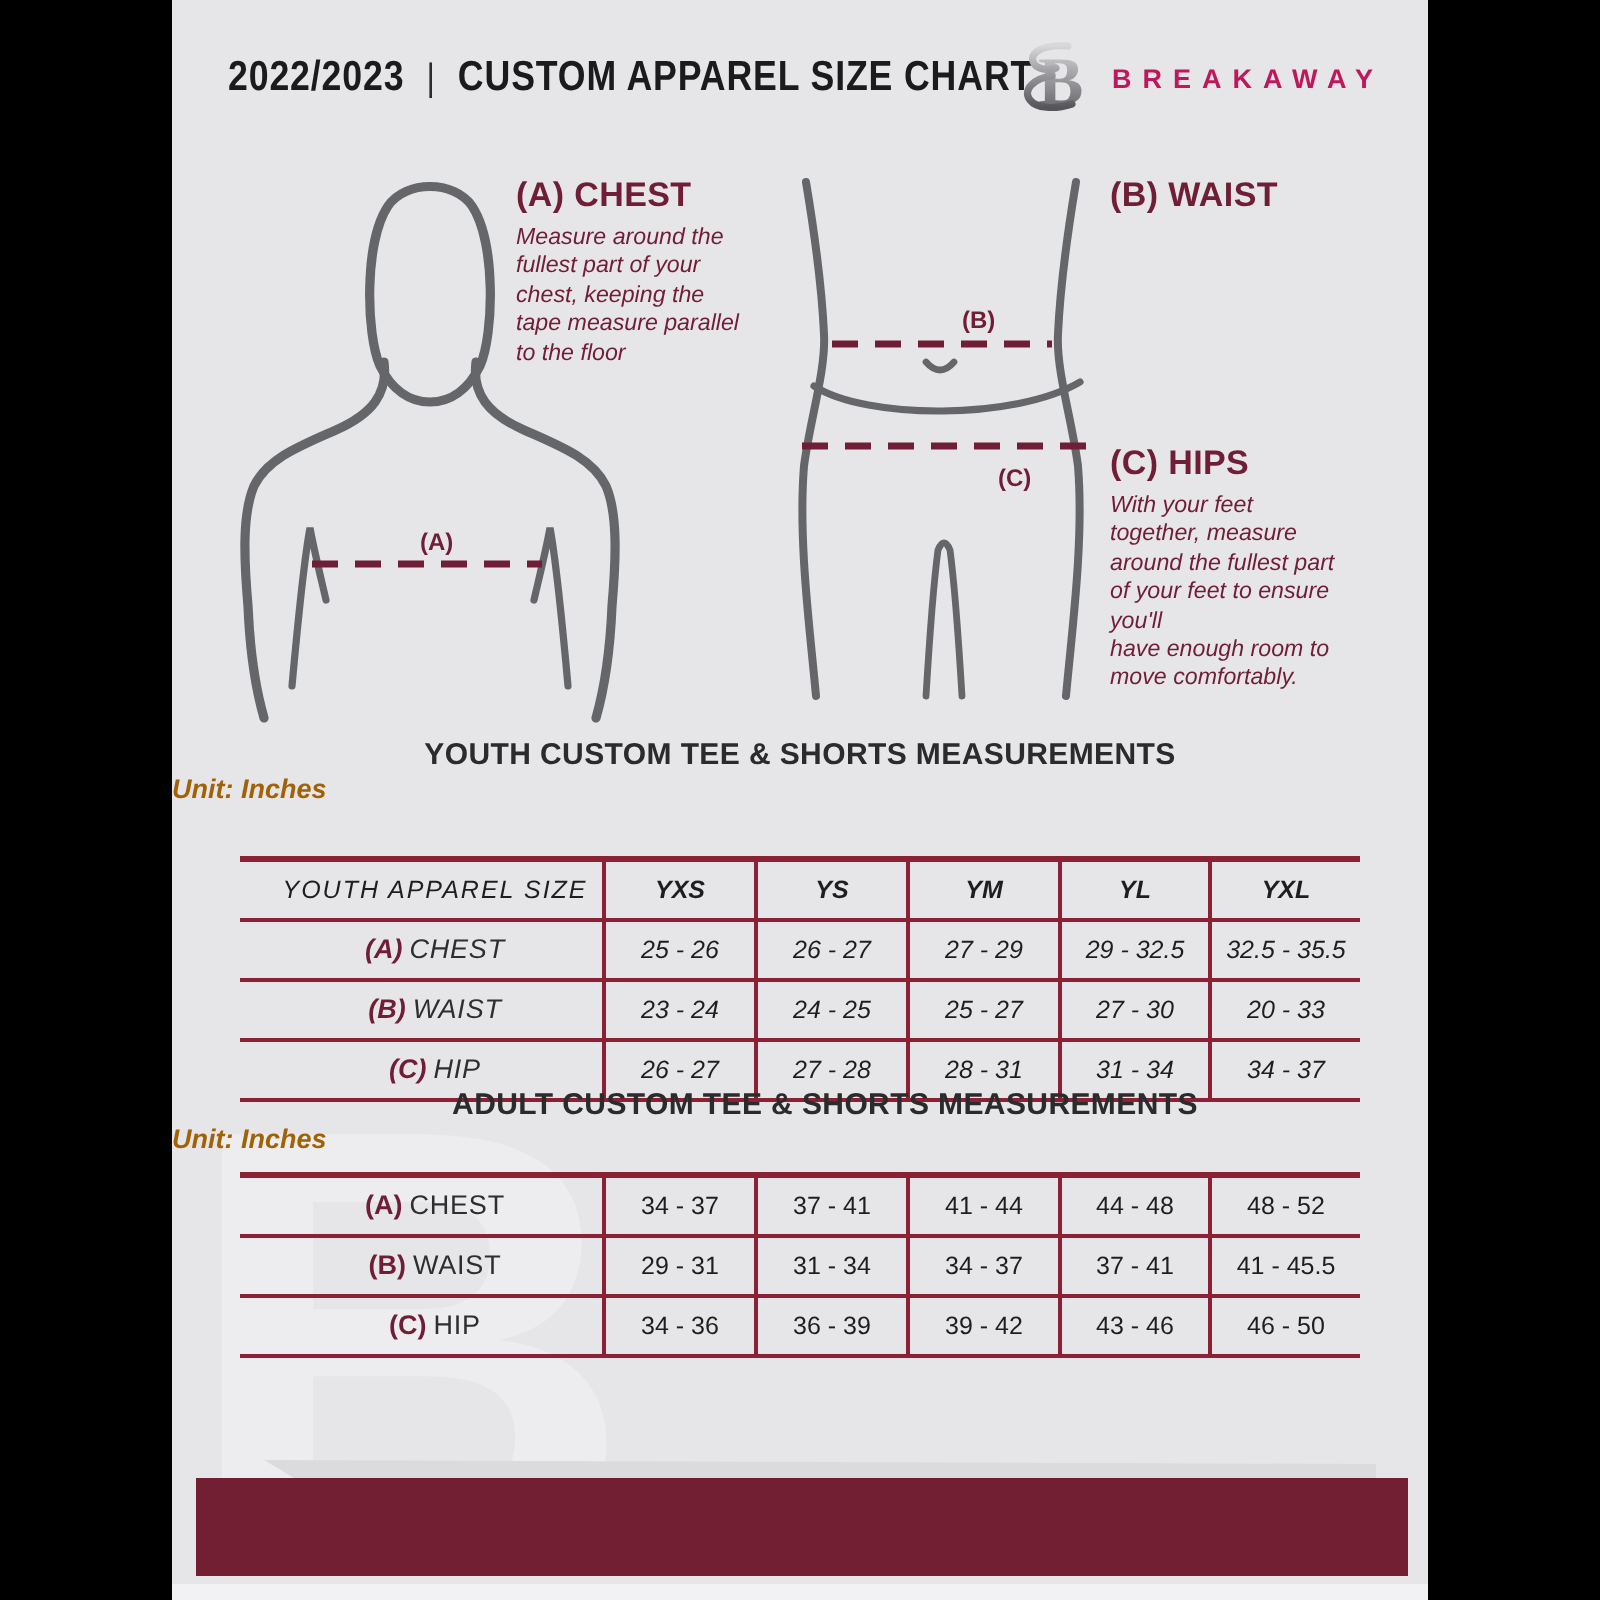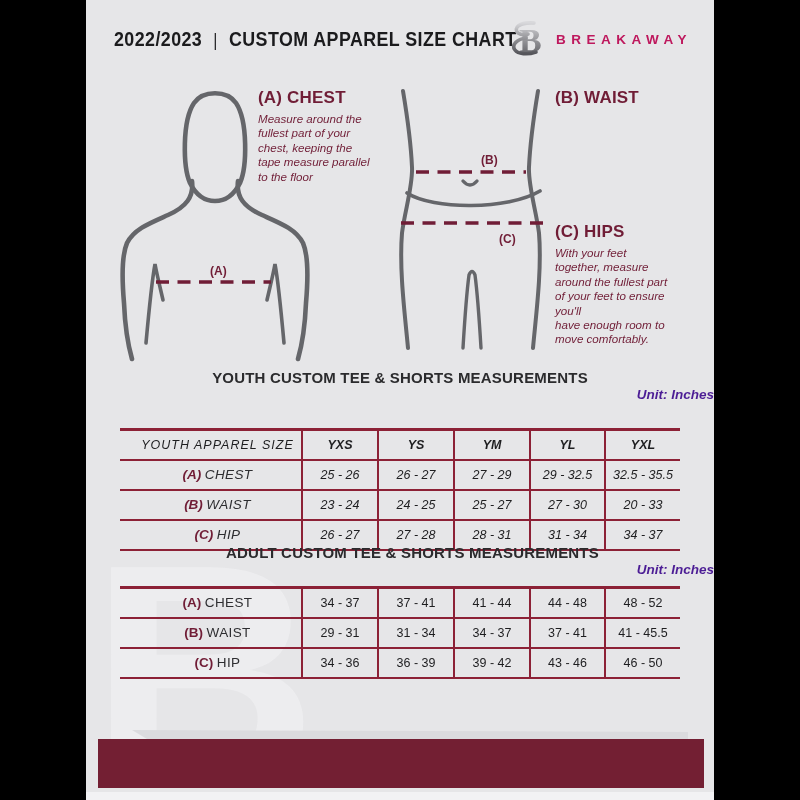--- a/index.html
+++ b/index.html
@@ -33,22 +33,22 @@
   .fig-waist{left:307px;}
   .guide-head{position:absolute;font-size:17px;font-weight:bold;color:var(--maroon-text);letter-spacing:.2px;}
   .guide-body{position:absolute;font-size:11.6px;font-style:italic;color:var(--maroon-text);line-height:14.4px;}
   .gh-chest{left:172px;top:88px;}   .gb-chest{left:172px;top:112px;width:120px;}
   .gh-waist{left:469px;top:88px;}   .gb-waist{left:469px;top:112px;width:135px;}
   .gh-hips{left:469px;top:222px;}   .gb-hips{left:469px;top:246px;width:140px;}
 
   
   .sec-title{position:absolute;left:0;right:0;text-align:center;font-size:15px;font-weight:bold;
              color:#2b2b2d;letter-spacing:.2px;}
-  .sec-unit{position:absolute;left:0;right:0;text-align:right;font-size:13.5px;font-weight:bold;
-            font-style:italic;color:#4c1d95;}
+  .sec-unit{position:absolute;left:0;right:0;text-align:left;font-size:13.5px;font-weight:bold;
+            font-style:italic;color:#a16207;}
   .t-youth-title{top:369px;} .t-youth-unit{top:387px;}
   .t-adult-title{top:544px;padding-left:25px;} .t-adult-unit{top:562px;}
 
   
   table.size{position:absolute;left:34px;width:560px;border-collapse:collapse;table-layout:fixed;
              border-top:3px solid var(--maroon-line);border-bottom:2px solid var(--maroon-line);}
   .tbl-youth{top:428px;font-style:italic;} .tbl-adult{top:586px;}
   table.size td{height:30px;text-align:center;vertical-align:middle;font-size:12.5px;color:var(--dark);}
   table.size tr+tr td{border-top:2px solid var(--maroon-line);}
   table.size td+td{border-left:2px solid var(--maroon-line);}

